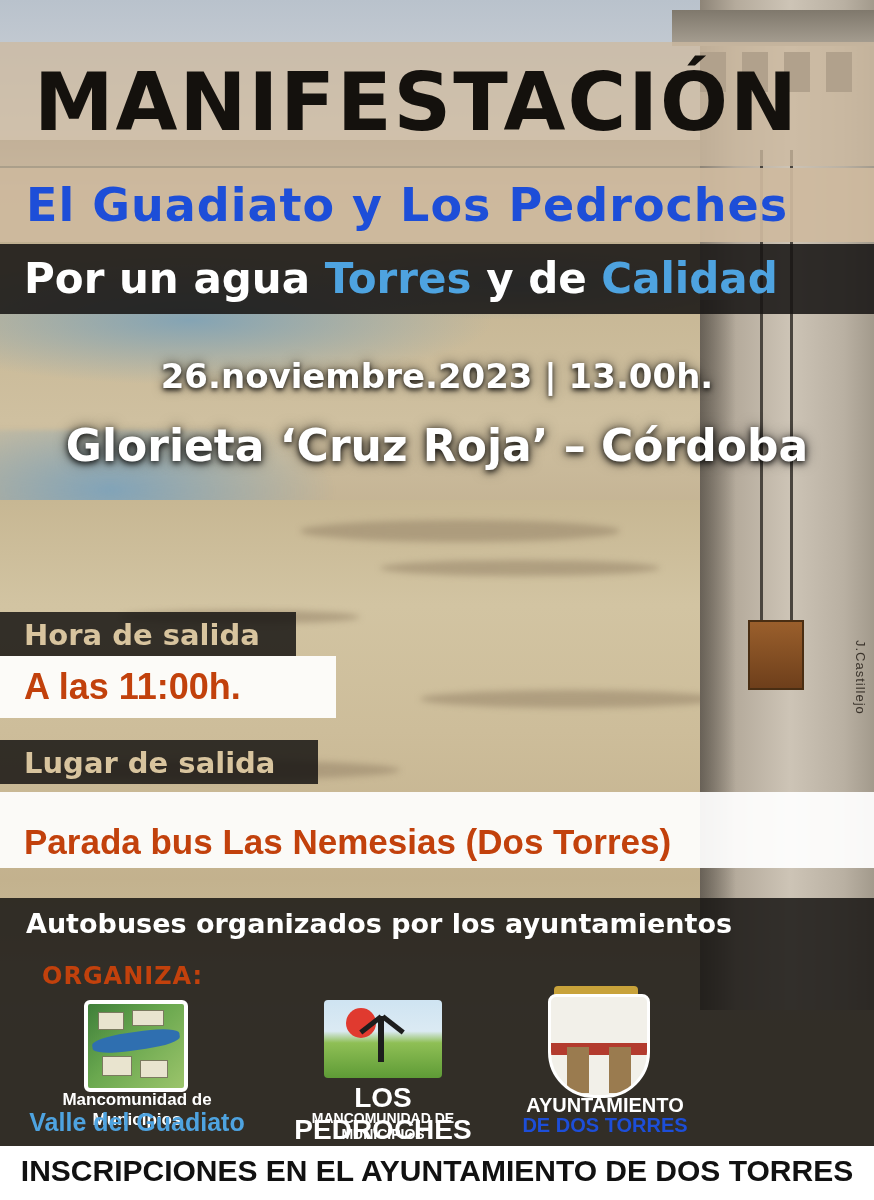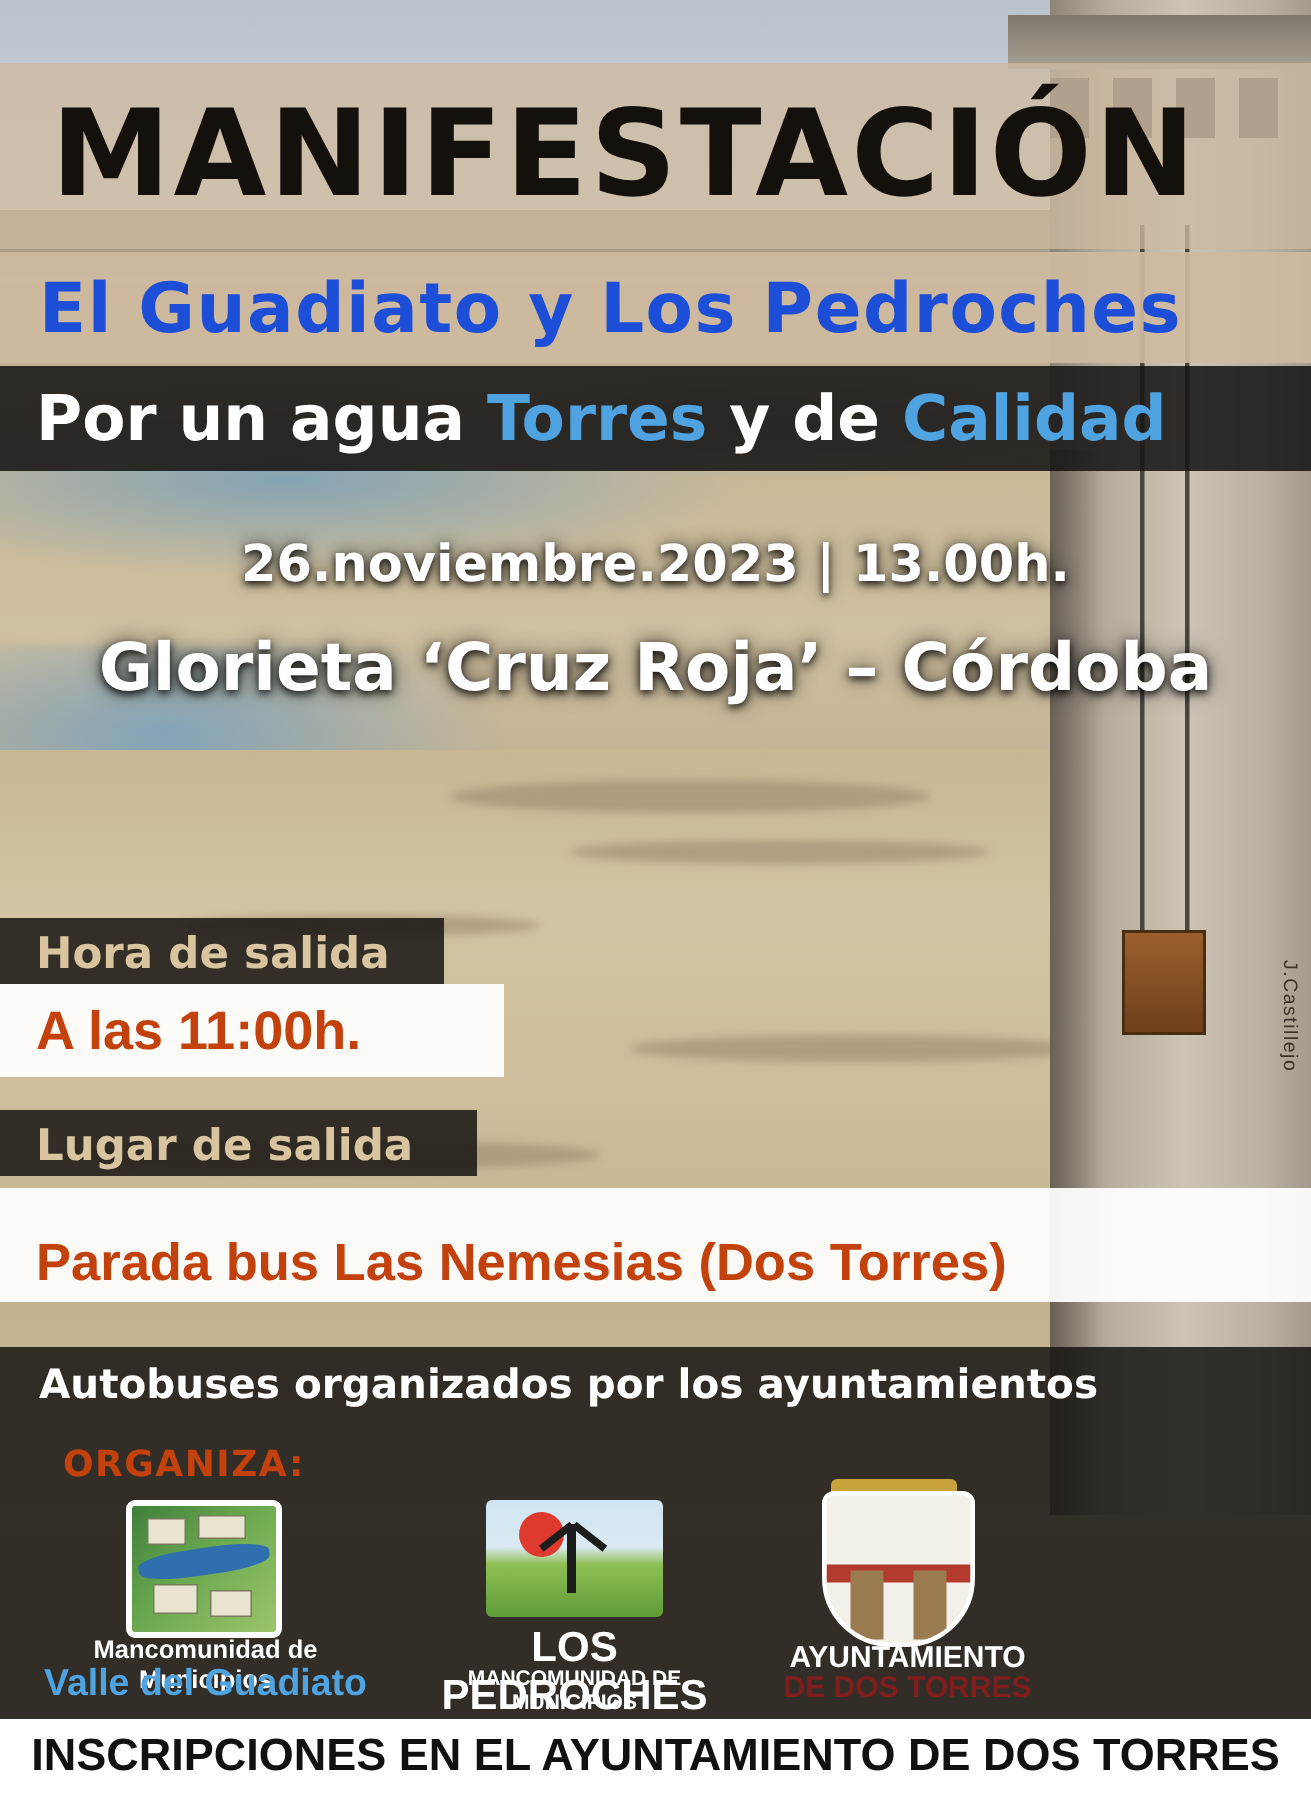--- a/index.html
+++ b/index.html
@@ -344,21 +344,21 @@
   .logo-dostorres .l1 {
     position: absolute; left: 0; top: 108px; width: 190px;
     text-align: center;
     font-family: "Liberation Sans", sans-serif;
     font-weight: bold; font-size: 20px; color: #ffffff;
   }
   .logo-dostorres .l2 {
     position: absolute; left: 0; top: 128px; width: 190px;
     text-align: center;
     font-family: "Liberation Sans", sans-serif;
-    font-weight: bold; font-size: 20px; color: #7f1d1d;
+    font-weight: bold; font-size: 20px; color: #1d4ed8;
   }
 
   .footer {
     position: absolute;
     left: 0; top: 1146px; width: 874px; height: 54px;
     background: #ffffff;
   }
   .footer-text {
     position: absolute;
     left: 0; top: 1154px; width: 874px;

